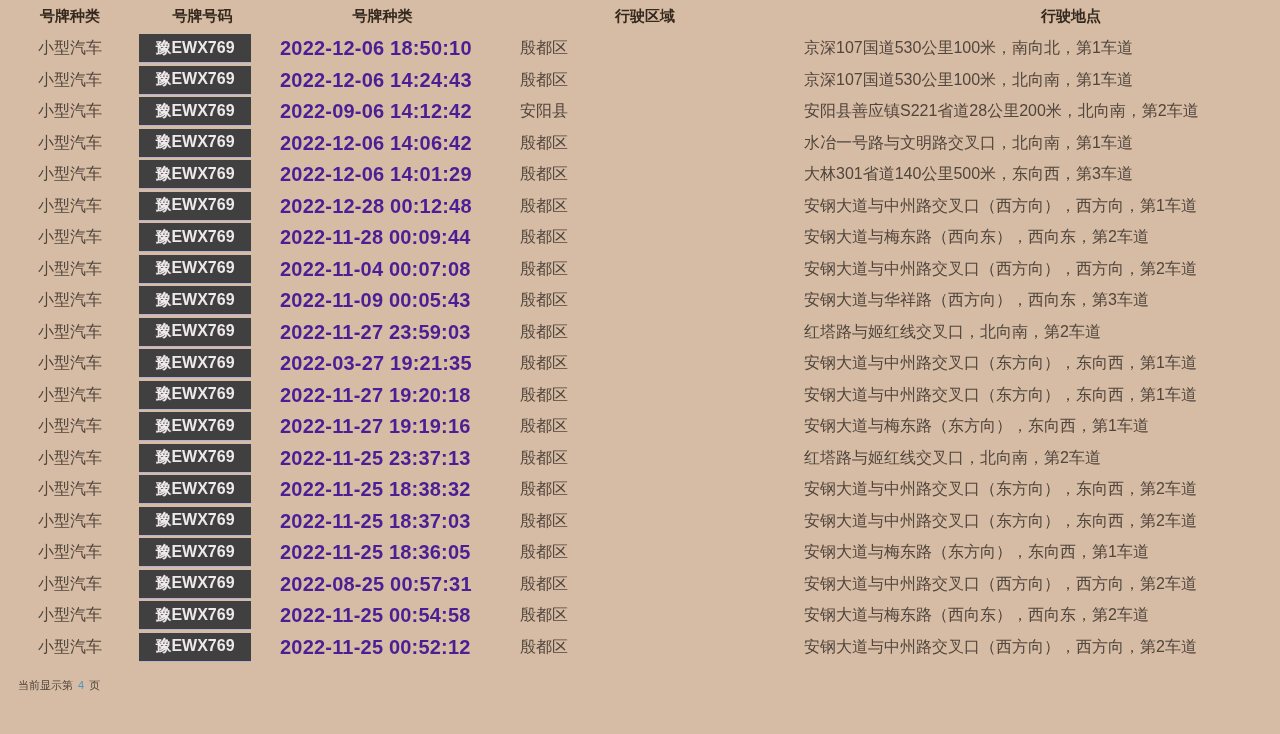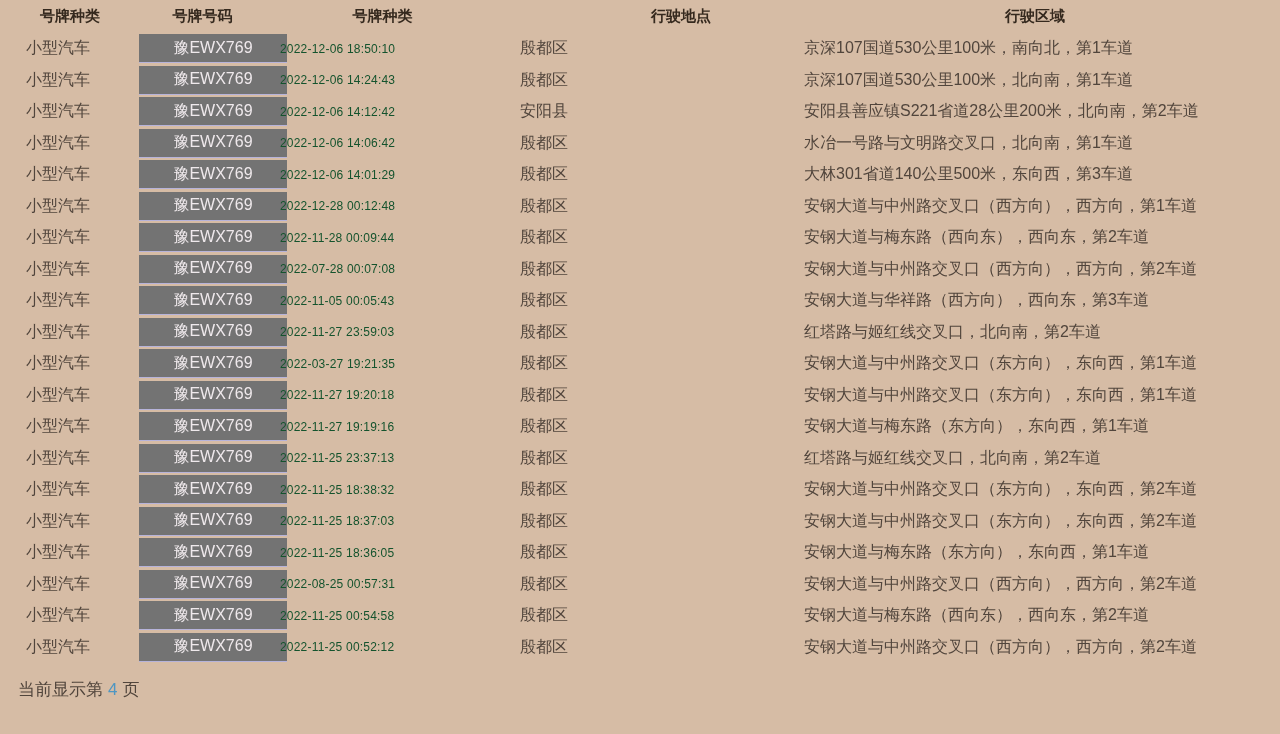--- a/index.html
+++ b/index.html
@@ -31,57 +31,58 @@
     text-align: center;
     white-space: nowrap;
   }
   .header-cell.h-plate-type { }
   .header-cell.h-location   { padding-left: 72px; }
   .table-row {
     height: 31.5px;
     font-size: 16px;
     white-space: nowrap;
   }
-  .cell-plate-type { padding-left: 26px; }
-  .cell-pass-time  { padding-left: 15px; font-size: 12px; color: #14532d; letter-spacing: 0.2px; }
+  .cell-plate-type { padding-left: 38px; }
+  .cell-pass-time  { padding-left: 15px; font-size: 20px; color: #4c1d95; letter-spacing: 0.2px; font-weight: bold; }
   .cell-area       { padding-left: 20px; }
   .cell-location   { padding-left: 14px; }
   .plate-badge {
-    width: 148px;
+    width: 112px;
     height: 29px;
     margin-left: -1px;
-    background: #737373;
+    background: #404040;
     color: #efe9ec;
     display: flex;
     align-items: center;
     justify-content: center;
     font-size: 16px;
     border-bottom: 1px solid #b6b3da;
+    font-weight: bold;
   }
   .pager {
     margin: 15px 0 0 18px;
-    font-size: 17px;
+    font-size: 11px;
     color: #51453c;
   }
   .pager .page-number {
     color: #4e96c2;
     margin: 0 5px;
   }
 </style>
 </head>
 <body>
 
 <div class="records-table">
 
   <div class="table-header-row">
     <div class="header-cell h-plate-type">号牌种类</div>
     <div class="header-cell h-plate-number">号牌号码</div>
     <div class="header-cell h-pass-time">号牌种类</div>
+    <div class="header-cell h-area">行驶区域</div>
     <div class="header-cell h-location">行驶地点</div>
-    <div class="header-cell h-area">行驶区域</div>
   </div>
 
   <div class="table-body">
 
       <div class="table-row">
         <div class="cell-plate-type">小型汽车</div>
         <div class="cell-plate-number">
           <div class="plate-badge">豫EWX769</div>
         </div>
         <div class="cell-pass-time">2022-12-06 18:50:10</div>
@@ -97,21 +98,21 @@
         <div class="cell-pass-time">2022-12-06 14:24:43</div>
         <div class="cell-area">殷都区</div>
         <div class="cell-location">京深107国道530公里100米，北向南，第1车道</div>
       </div>
 
       <div class="table-row">
         <div class="cell-plate-type">小型汽车</div>
         <div class="cell-plate-number">
           <div class="plate-badge">豫EWX769</div>
         </div>
-        <div class="cell-pass-time">2022-12-06 14:12:42</div>
+        <div class="cell-pass-time">2022-09-06 14:12:42</div>
         <div class="cell-area">安阳县</div>
         <div class="cell-location">安阳县善应镇S221省道28公里200米，北向南，第2车道</div>
       </div>
 
       <div class="table-row">
         <div class="cell-plate-type">小型汽车</div>
         <div class="cell-plate-number">
           <div class="plate-badge">豫EWX769</div>
         </div>
         <div class="cell-pass-time">2022-12-06 14:06:42</div>
@@ -147,31 +148,31 @@
         <div class="cell-pass-time">2022-11-28 00:09:44</div>
         <div class="cell-area">殷都区</div>
         <div class="cell-location">安钢大道与梅东路（西向东），西向东，第2车道</div>
       </div>
 
       <div class="table-row">
         <div class="cell-plate-type">小型汽车</div>
         <div class="cell-plate-number">
           <div class="plate-badge">豫EWX769</div>
         </div>
-        <div class="cell-pass-time">2022-07-28 00:07:08</div>
+        <div class="cell-pass-time">2022-11-04 00:07:08</div>
         <div class="cell-area">殷都区</div>
         <div class="cell-location">安钢大道与中州路交叉口（西方向），西方向，第2车道</div>
       </div>
 
       <div class="table-row">
         <div class="cell-plate-type">小型汽车</div>
         <div class="cell-plate-number">
           <div class="plate-badge">豫EWX769</div>
         </div>
-        <div class="cell-pass-time">2022-11-05 00:05:43</div>
+        <div class="cell-pass-time">2022-11-09 00:05:43</div>
         <div class="cell-area">殷都区</div>
         <div class="cell-location">安钢大道与华祥路（西方向），西向东，第3车道</div>
       </div>
 
       <div class="table-row">
         <div class="cell-plate-type">小型汽车</div>
         <div class="cell-plate-number">
           <div class="plate-badge">豫EWX769</div>
         </div>
         <div class="cell-pass-time">2022-11-27 23:59:03</div>

